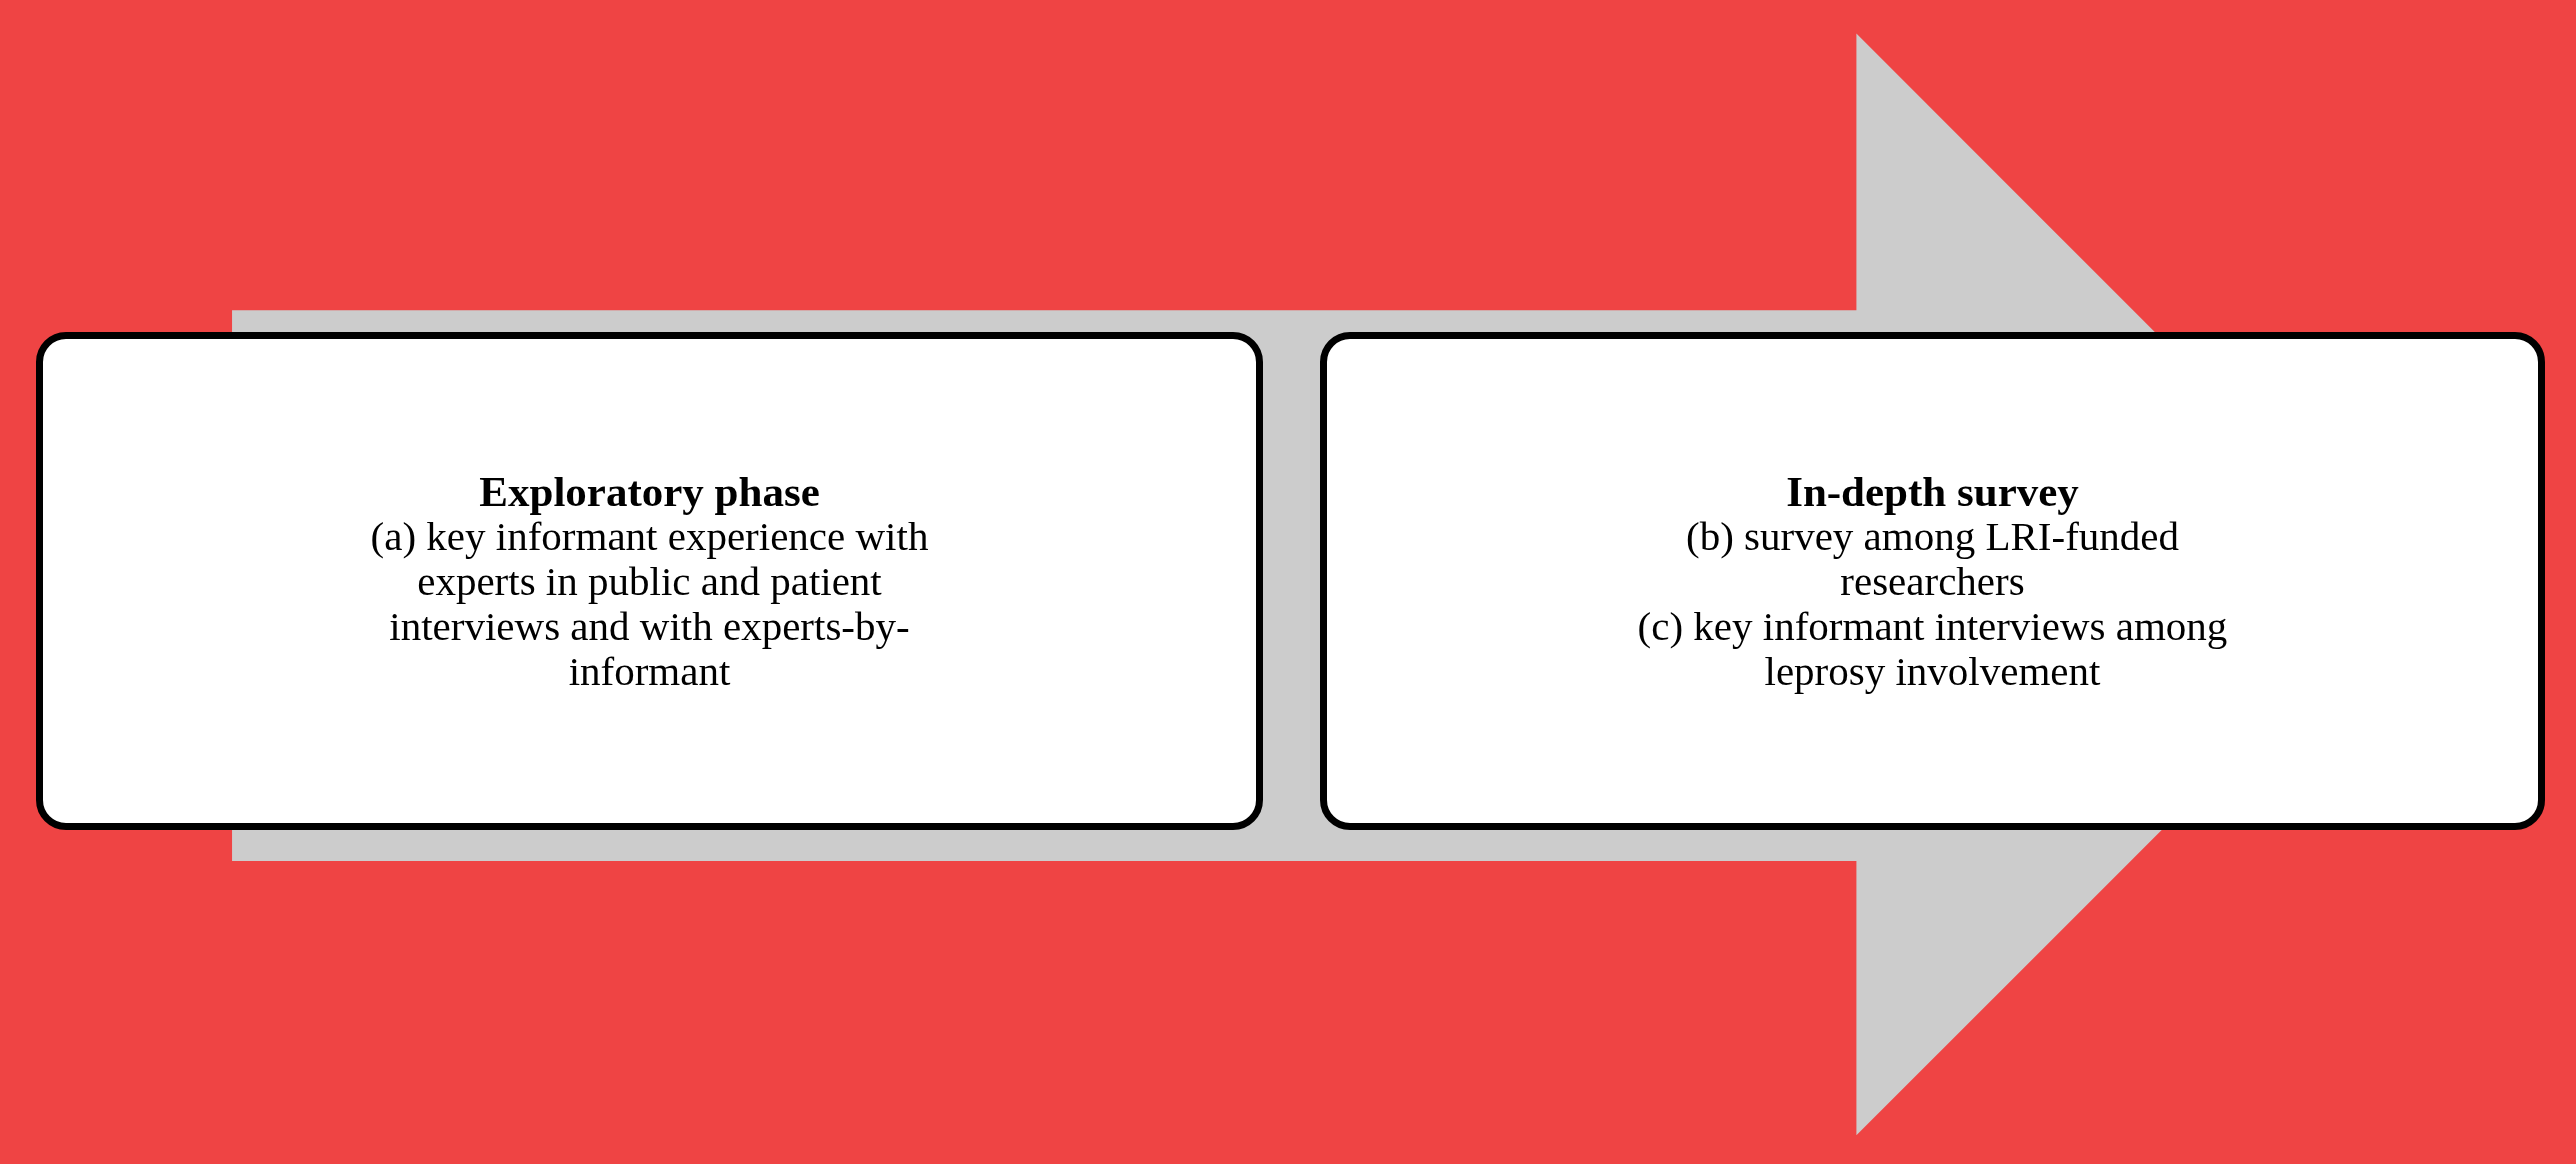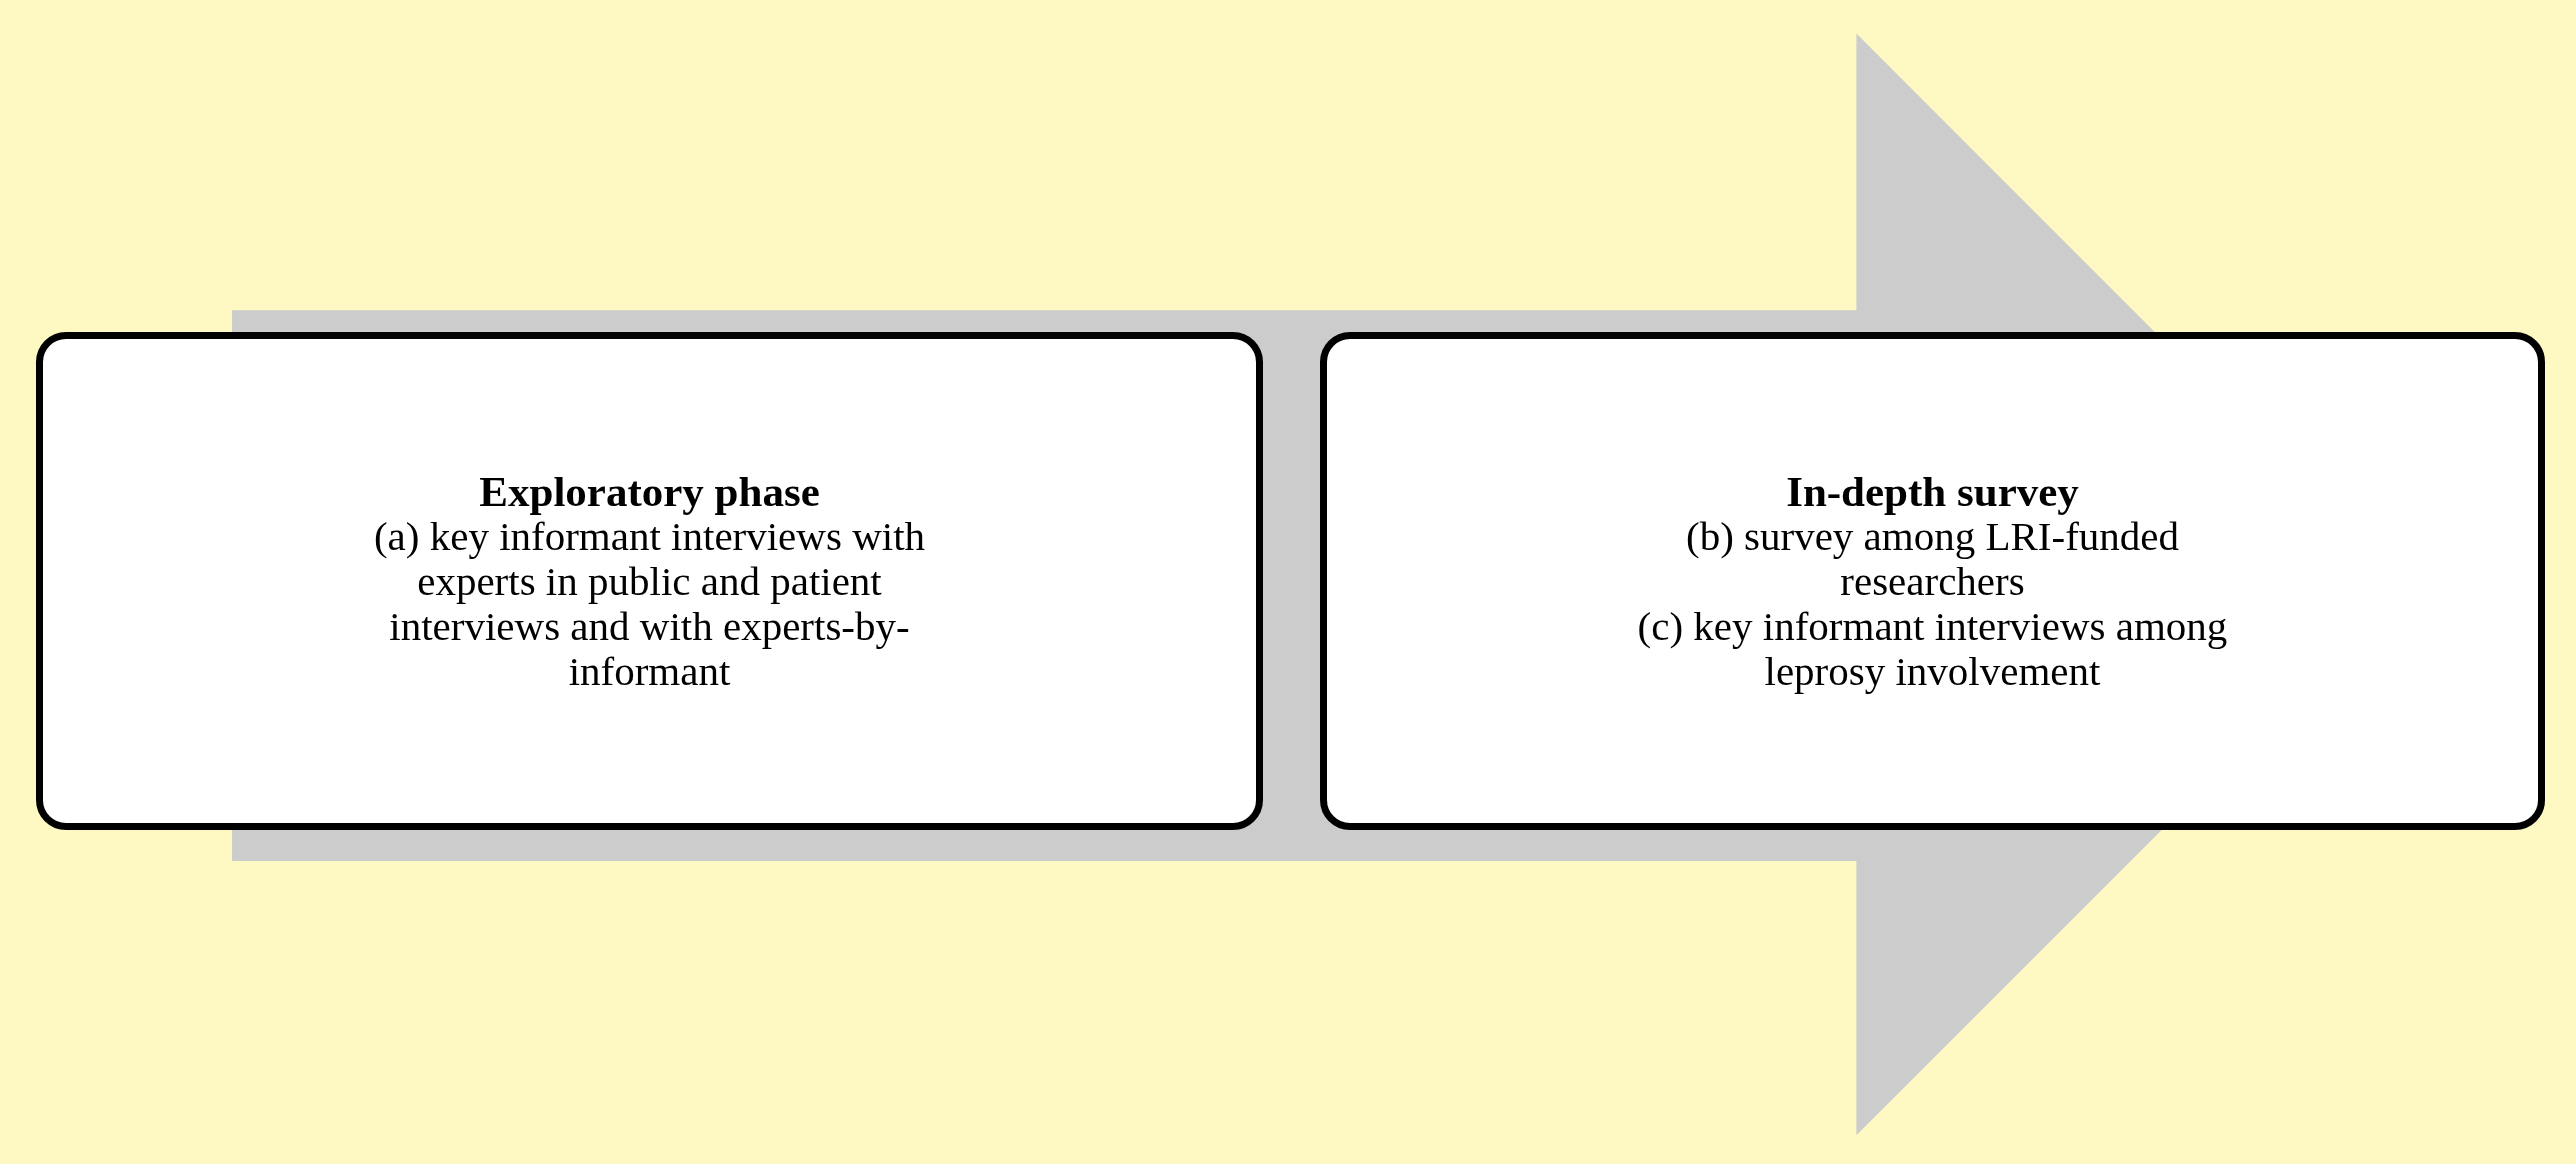--- a/index.html
+++ b/index.html
@@ -4,21 +4,21 @@
 <style>
   html, body {
     margin: 0;
     padding: 0;
     background: #ffffff;
   }
   #canvas {
     position: relative;
     width: 2576px;
     height: 1165px;
-    background: #fef9c3;
+    background: #ef4444;
     overflow: hidden;
     font-family: "Liberation Serif", "DejaVu Serif", serif;
   }
   #arrow-svg {
     position: absolute;
     left: 0;
     top: 0;
     width: 2576px;
     height: 1165px;
   }
@@ -68,21 +68,21 @@
 
 <div id="canvas">
 
   <svg id="arrow-svg" viewBox="0 0 3297 1491" preserveAspectRatio="none" aria-hidden="true">
     <polygon points="297,397 2376,397 2376,43 3081,748 2376,1453 2376,1102 297,1102" fill="#cccccc"></polygon>
   </svg>
 
   <div class="phase-box" id="box-exploratory">
     <div class="box-title">Exploratory phase</div>
     <div class="box-body">
-      <div class="box-line">(a) key informant interviews with</div>
+      <div class="box-line">(a) key informant experience with</div>
       <div class="box-line">experts in public and patient</div>
       <div class="box-line">interviews and with experts-by-</div>
       <div class="box-line">informant</div>
     </div>
   </div>
 
   <div class="phase-box" id="box-indepth">
     <div class="box-title">In-depth survey</div>
     <div class="box-body">
       <div class="box-line">(b) survey among LRI-funded</div>

